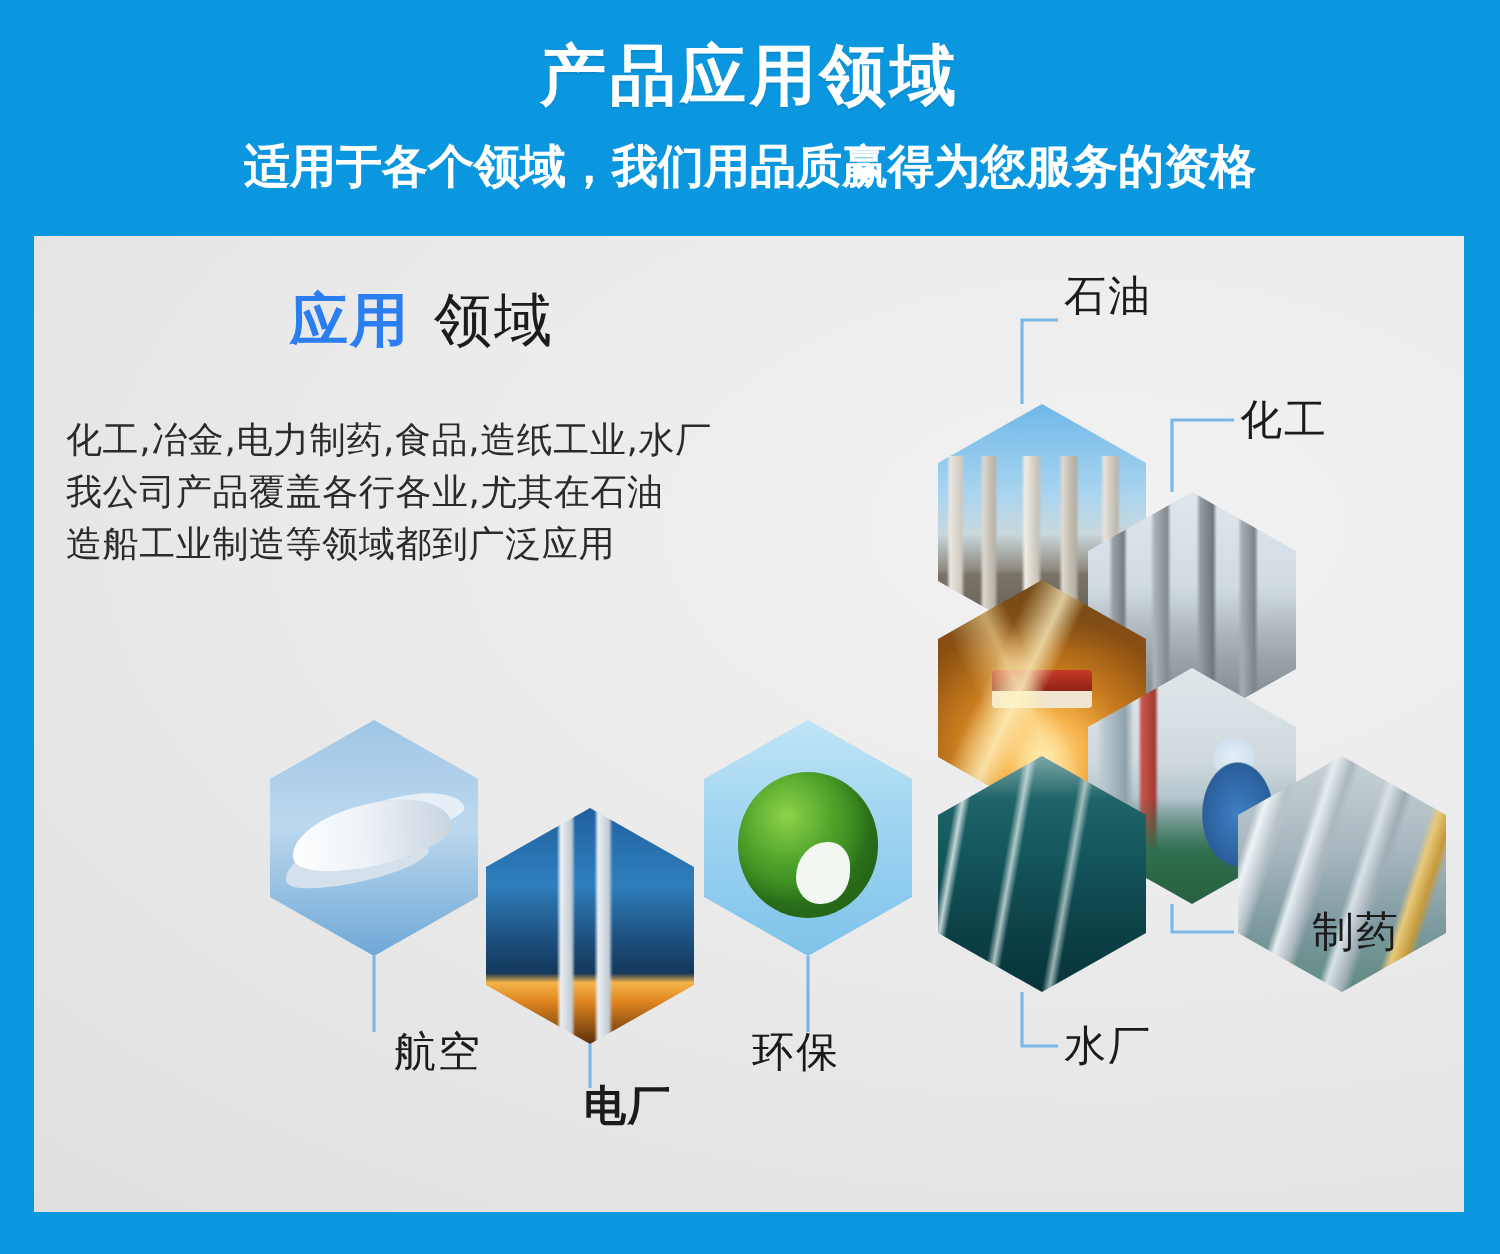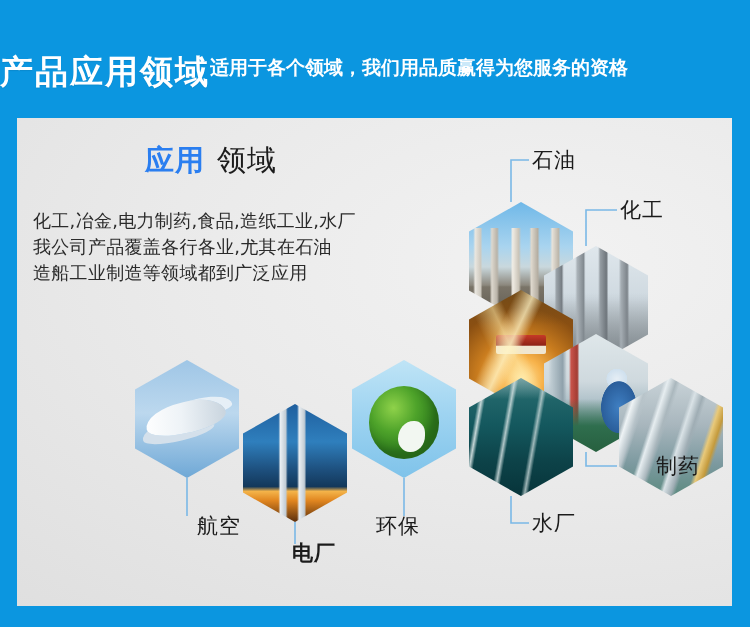--- a/index.html
+++ b/index.html
@@ -9,30 +9,31 @@
     font-family:"DejaVu Sans","Liberation Sans",sans-serif;
   }
   #root{
     position:relative; width:750px; height:627px;
     background:#0b96e0;
   }
 
   
   .header{
     position:absolute; left:0; top:0; width:750px; height:118px;
-    display:flex; flex-direction:row; align-items:center; justify-content:flex-start;
+    display:flex; flex-direction:column; align-items:center; justify-content:flex-start;
     color:#ffffff;
+    font-family:Liberation Mono, monospace;
   }
   .header .title{
     font-size:33px; font-weight:700; letter-spacing:2px;
     line-height:1; margin-top:24px;
     text-shadow:0 1px 1px rgba(0,0,0,.08);
   }
   .header .subtitle{
-    font-size:19px; font-weight:700; letter-spacing:0px;
+    font-size:23px; font-weight:700; letter-spacing:0px;
     line-height:1; margin-top:17px; white-space:nowrap;
   }
 
   
   .panel{
     position:absolute; left:17px; top:118px; width:715px; height:488px;
     background:
       radial-gradient(120% 100% at 75% 30%, #f2f2f2 0%, #eaeaea 45%, #dedede 100%);
     overflow:hidden;
   }
@@ -261,21 +262,21 @@
     <div class="hex" style="left:335px; top:242px;">
         <div class="img art-env"></div>
       </div>
     <div class="hex" style="left:118px; top:242px;">
         <div class="img art-air"></div>
       </div>
     <div class="hex" style="left:226px; top:286px;">
         <div class="img art-power"></div>
       </div>
 
-    <div class="lbl" style="left:515px; top:32px;">石油</div>
+    <div class="lbl" style="left:515px; top:20px;">石油</div>
     <div class="lbl" style="left:603px; top:82px;text-align:right;">化工</div>
     <div class="lbl" style="left:639px; top:338px;">制药</div>
     <div class="lbl" style="left:515px; top:395px;">水厂</div>
     <div class="lbl" style="left:359px; top:398px;">环保</div>
     <div class="lbl" style="left:275px; top:425px;font-weight:bold;">电厂</div>
     <div class="lbl" style="left:180px; top:398px;">航空</div>
 
   </div>
 </div>
 

